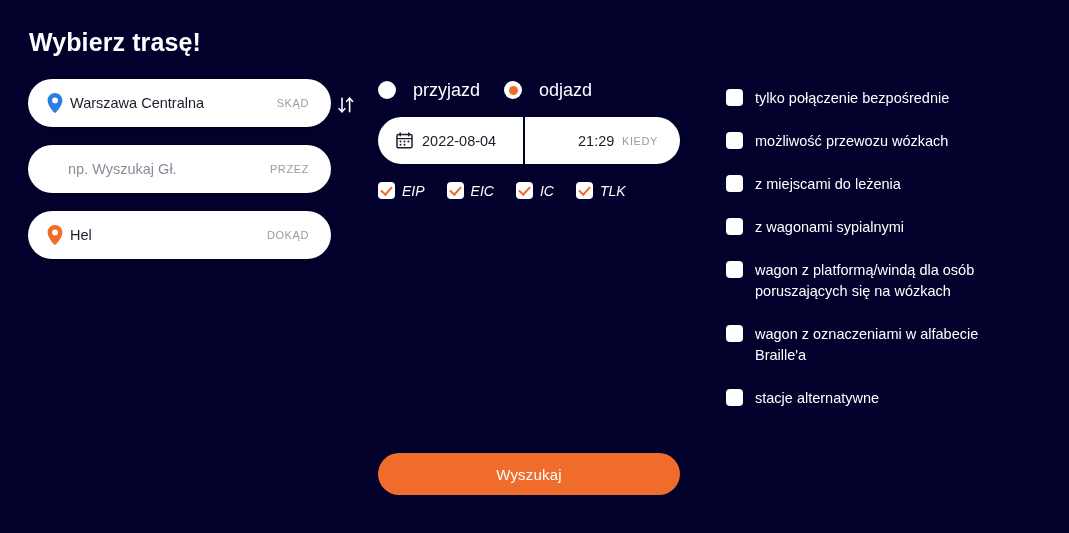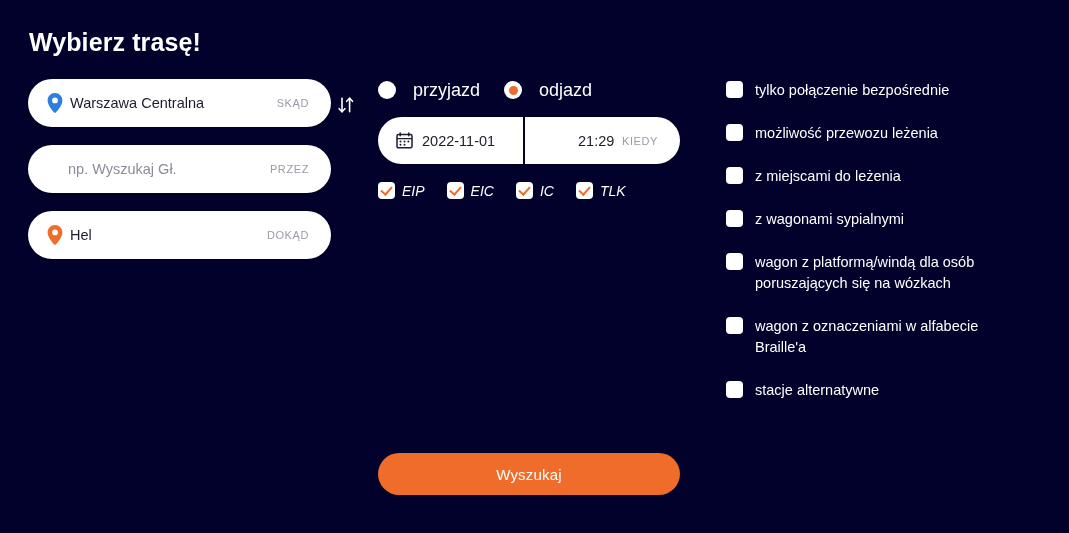--- a/index.html
+++ b/index.html
@@ -251,20 +251,21 @@
     position: absolute;
     left: 726px;
     top: 80px;
     width: 320px;
   }
   .opt-row {
     display: flex;
     align-items: flex-start;
     margin-bottom: 22px;
     cursor: pointer;
+    margin-top: 8px;
   }
   .opt-row .cbox {
     margin-top: 1px;
   }
   .opt-label {
     color: #ffffff;
     font-size: 14.5px;
     margin-left: 12px;
     line-height: 21px;
     max-width: 262px;
@@ -356,21 +357,21 @@
             <rect x="1" y="2.6" width="15" height="13.2" rx="1.4" fill="none" stroke="#1d1d2c" stroke-width="1.5"></rect>
             <path d="M4.2 1.1v2.6M12.8 1.1v2.6" stroke="#1d1d2c" stroke-width="1.5" stroke-linecap="round"></path>
             <path d="M1 6.6h15" stroke="#1d1d2c" stroke-width="1.3"></path>
             <circle cx="4.5" cy="9.4" r="1" fill="#1d1d2c"></circle>
             <circle cx="8.5" cy="9.4" r="1" fill="#1d1d2c"></circle>
             <circle cx="12.4" cy="9.4" r="1" fill="#1d1d2c"></circle>
             <circle cx="4.5" cy="12.8" r="1" fill="#1d1d2c"></circle>
             <circle cx="8.5" cy="12.8" r="1" fill="#1d1d2c"></circle>
           </svg>
         </span>
-        <span class="dt-value">2022-11-01</span>
+        <span class="dt-value">2022-08-04</span>
       </div>
       <div class="dt-divider"></div>
       <div class="dt-time">
         <span class="dt-value">21:29</span>
         <span class="dt-tag">KIEDY</span>
       </div>
     </div>
 
     <div class="train-types">
       <label class="tt-item">
@@ -395,21 +396,21 @@
 
   <div class="opt-col">
 
     <label class="opt-row">
       <span class="cbox"></span>
       <span class="opt-label">tylko połączenie bezpośrednie</span>
     </label>
 
     <label class="opt-row">
       <span class="cbox"></span>
-      <span class="opt-label">możliwość przewozu leżenia</span>
+      <span class="opt-label">możliwość przewozu wózkach</span>
     </label>
 
     <label class="opt-row">
       <span class="cbox"></span>
       <span class="opt-label">z miejscami do leżenia</span>
     </label>
 
     <label class="opt-row">
       <span class="cbox"></span>
       <span class="opt-label">z wagonami sypialnymi</span>

